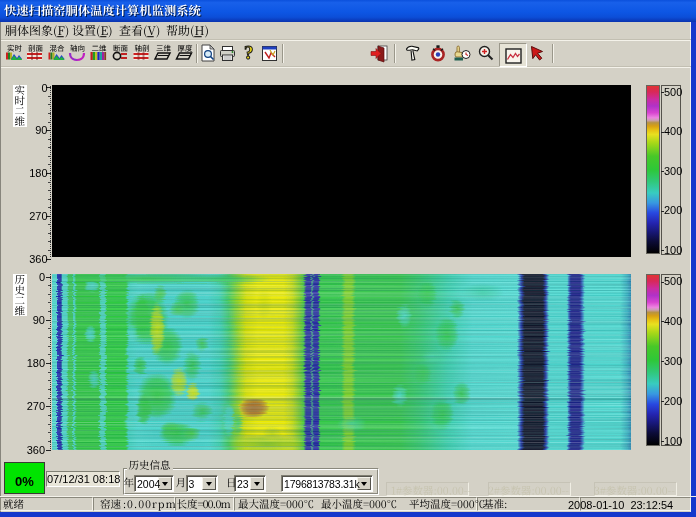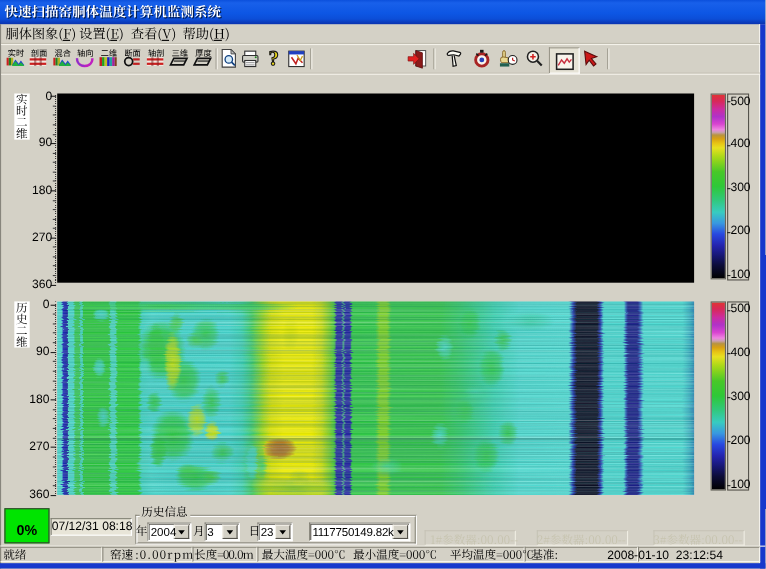--- a/index.html
+++ b/index.html
@@ -473,33 +473,33 @@
 <div class="abs" style="left:201.5px;top:476.5px;width:14px;height:13px;background:#d4d1c6;border:1px solid;border-color:#f4f2ea #55534c #55534c #f4f2ea"></div>
 <div class="abs" style="left:205.5px;top:481.5px;width:0;height:0;border:3px solid transparent;border-top:4px solid #000"></div>
 <div class="abs" style="left:188.5px;top:478.5px;font-size:10.5px;line-height:11px;color:#000">3</div>
 <div class="abs" style="left:234px;top:474.5px;width:32px;height:17px;background:#fff;border:1px solid;border-color:#807e72 #fff #fff #807e72;box-shadow:inset 1px 1px 0 #55534c"></div>
 <div class="abs" style="left:250px;top:476.5px;width:14px;height:13px;background:#d4d1c6;border:1px solid;border-color:#f4f2ea #55534c #55534c #f4f2ea"></div>
 <div class="abs" style="left:254px;top:481.5px;width:0;height:0;border:3px solid transparent;border-top:4px solid #000"></div>
 <div class="abs" style="left:237px;top:478.5px;font-size:10.5px;line-height:11px;color:#000">23</div>
 <div class="abs" style="left:281px;top:475px;width:92px;height:17px;background:#fff;border:1px solid;border-color:#807e72 #fff #fff #807e72;box-shadow:inset 1px 1px 0 #55534c"></div>
 <div class="abs" style="left:357px;top:477px;width:14px;height:13px;background:#d4d1c6;border:1px solid;border-color:#f4f2ea #55534c #55534c #f4f2ea"></div>
 <div class="abs" style="left:361px;top:482px;width:0;height:0;border:3px solid transparent;border-top:4px solid #000"></div>
-<div class="abs" style="left:284px;top:479px;font-size:10.5px;line-height:11px;color:#000"><span style="letter-spacing:-0.2px">1117750149.82k</span></div>
+<div class="abs" style="left:284px;top:479px;font-size:10.5px;line-height:11px;color:#000"><span style="letter-spacing:-0.2px">1796813783.31k</span></div>
 <div class="abs" style="left:386px;top:482px;width:83px;height:14px;border:1px solid;border-color:#c6c3b6 #f0eee4 #f0eee4 #c6c3b6"></div>
 <div class="abs" style="left:488px;top:482px;width:83px;height:14px;border:1px solid;border-color:#c6c3b6 #f0eee4 #f0eee4 #c6c3b6"></div>
 <div class="abs" style="left:594px;top:482px;width:83px;height:14px;border:1px solid;border-color:#c6c3b6 #f0eee4 #f0eee4 #c6c3b6"></div>
 
 <div class="abs" style="left:0;top:496px;width:696px;height:1px;background:#f4f2ea"></div>
 <div class="abs" style="left:0px;top:497px;width:93px;height:14px;border:1px solid;border-color:#8a887c #f6f4ec #f6f4ec #8a887c"></div>
 <div class="abs" style="left:93px;top:497px;width:82px;height:14px;border:1px solid;border-color:#8a887c #f6f4ec #f6f4ec #8a887c"></div>
 <div class="abs" style="left:175px;top:497px;width:58.5px;height:14px;border:1px solid;border-color:#8a887c #f6f4ec #f6f4ec #8a887c"></div>
 <div class="abs" style="left:233.5px;top:497px;width:243.5px;height:14px;border:1px solid;border-color:#8a887c #f6f4ec #f6f4ec #8a887c"></div>
 <div class="abs" style="left:477px;top:497px;width:103px;height:14px;border:1px solid;border-color:#8a887c #f6f4ec #f6f4ec #8a887c"></div>
 <div class="abs" style="left:580px;top:497px;width:111px;height:14px;border:1px solid;border-color:#8a887c #f6f4ec #f6f4ec #8a887c"></div>
-<div class="abs num" style="left:552px;top:500px;white-space:pre">2008-01-10  23:12:54</div>
+<div class="abs num" style="left:568px;top:500px;white-space:pre">2008-01-10  23:12:54</div>
 
 <div class="abs num" style="left:14px;top:82.5px;width:33.5px;text-align:right">0</div>
 <div class="abs num" style="left:14px;top:271.7px;width:31px;text-align:right">0</div>
 <div class="abs num" style="left:14px;top:125.3px;width:33.5px;text-align:right">90</div>
 <div class="abs num" style="left:14px;top:314.9px;width:31px;text-align:right">90</div>
 <div class="abs num" style="left:14px;top:168.1px;width:33.5px;text-align:right">180</div>
 <div class="abs num" style="left:14px;top:358.2px;width:31px;text-align:right">180</div>
 <div class="abs num" style="left:14px;top:210.9px;width:33.5px;text-align:right">270</div>
 <div class="abs num" style="left:14px;top:401.4px;width:31px;text-align:right">270</div>
 <div class="abs num" style="left:14px;top:253.7px;width:33.5px;text-align:right">360</div>

